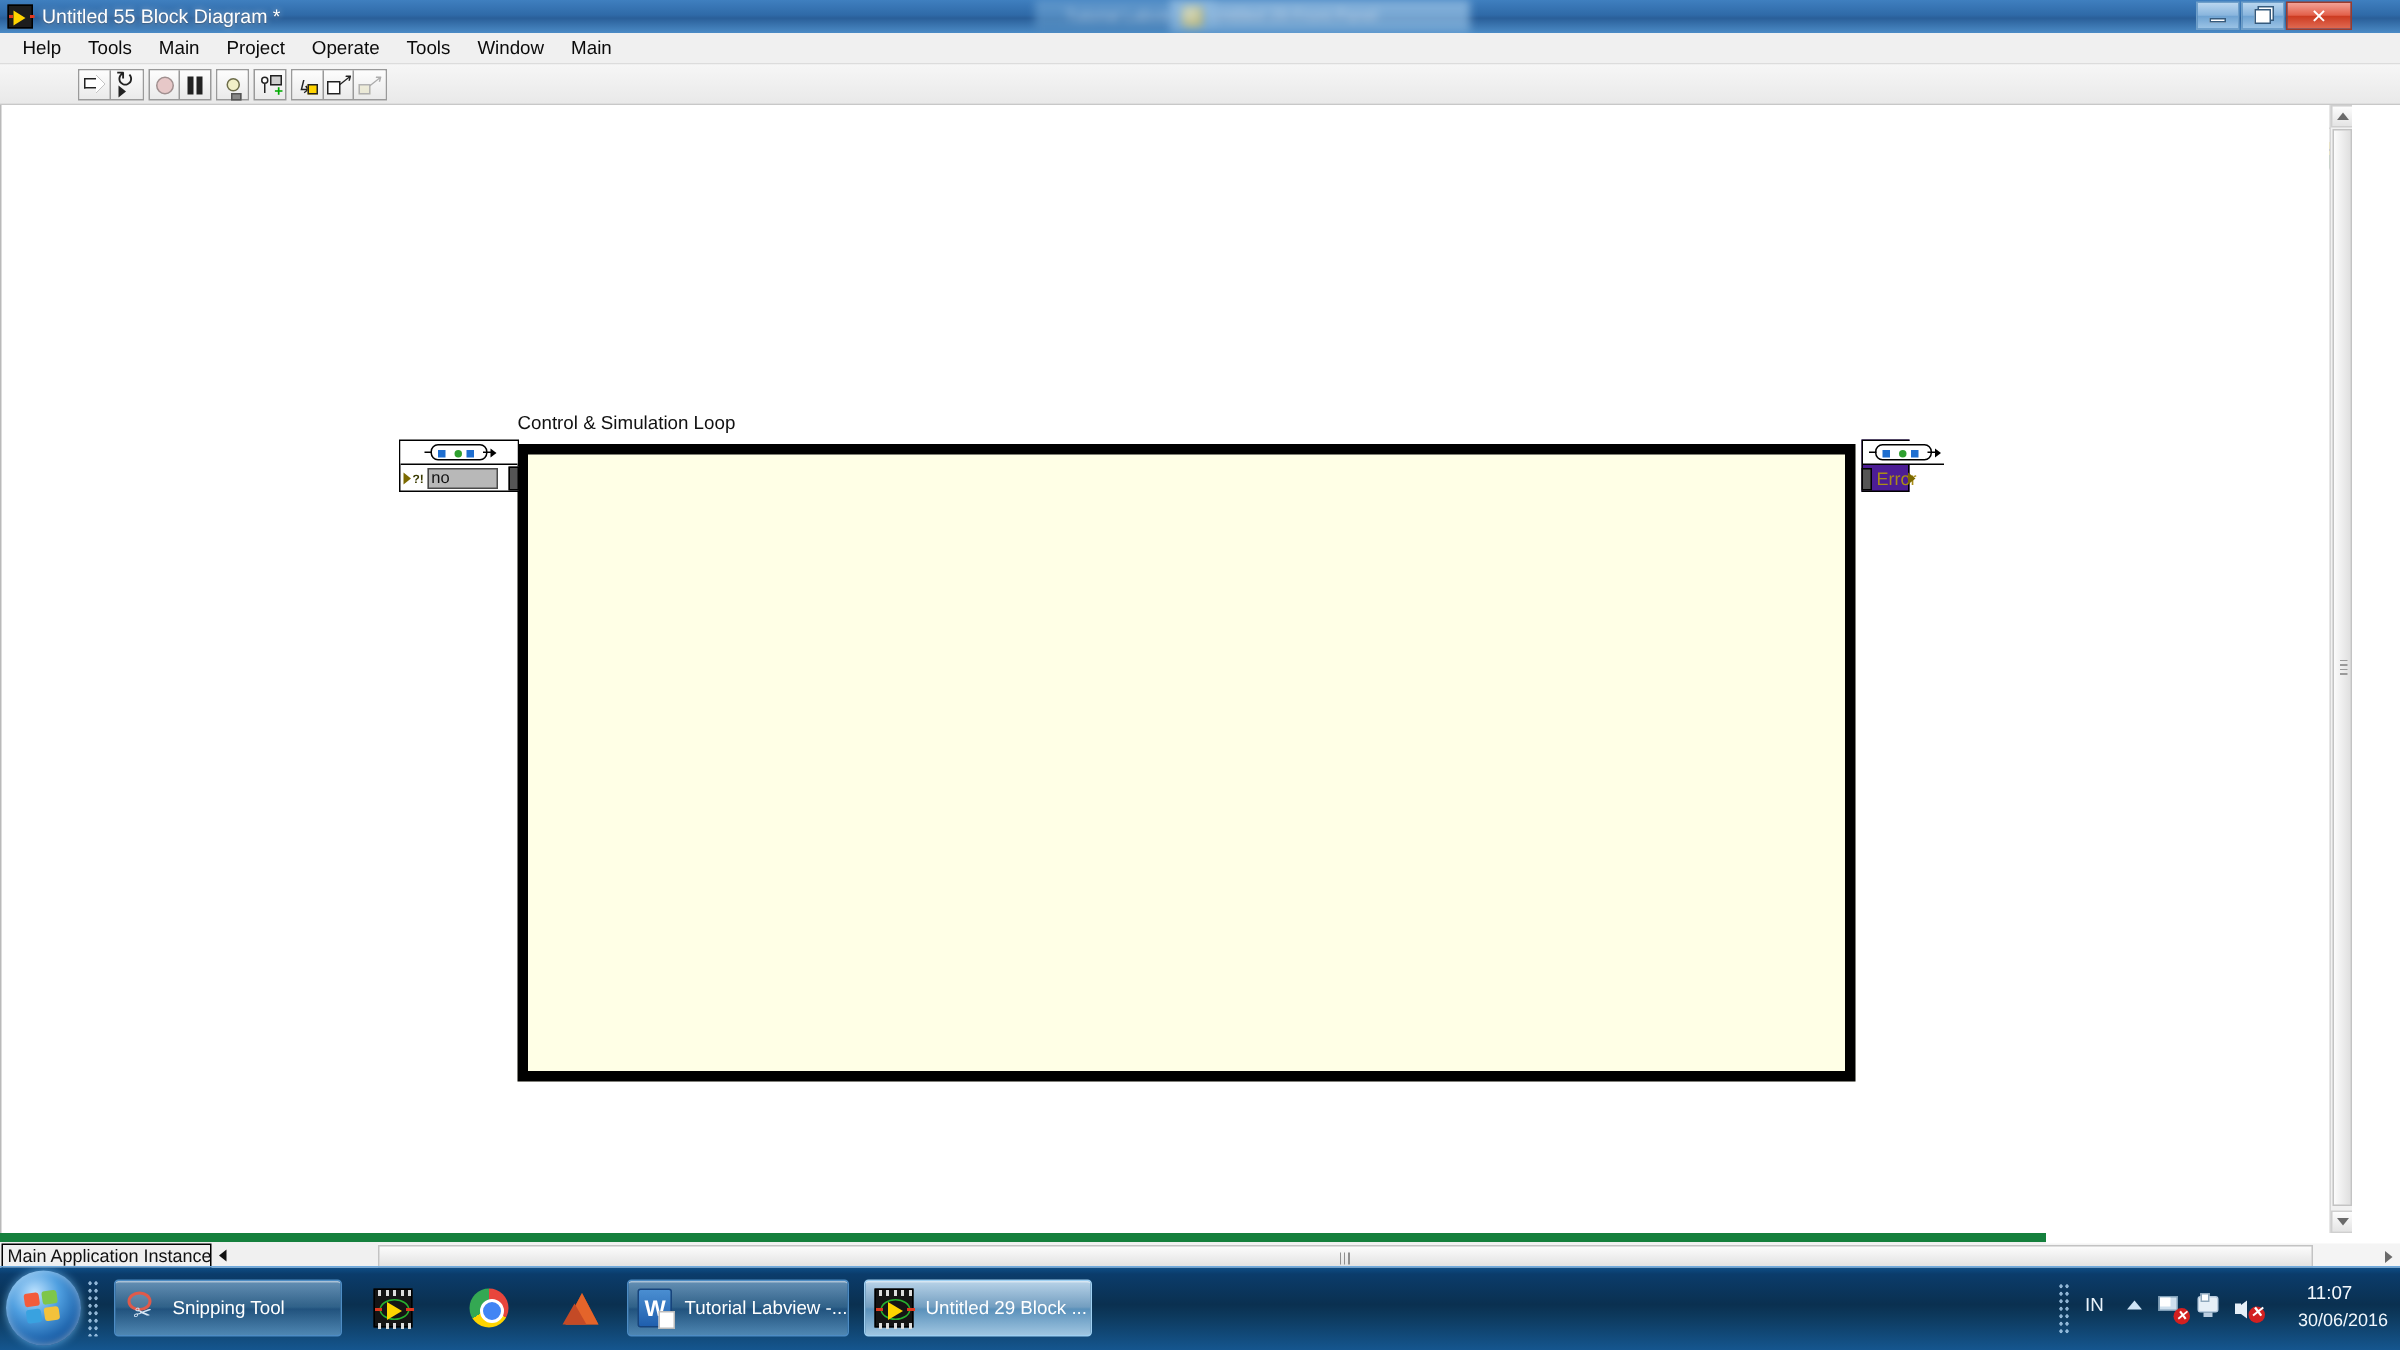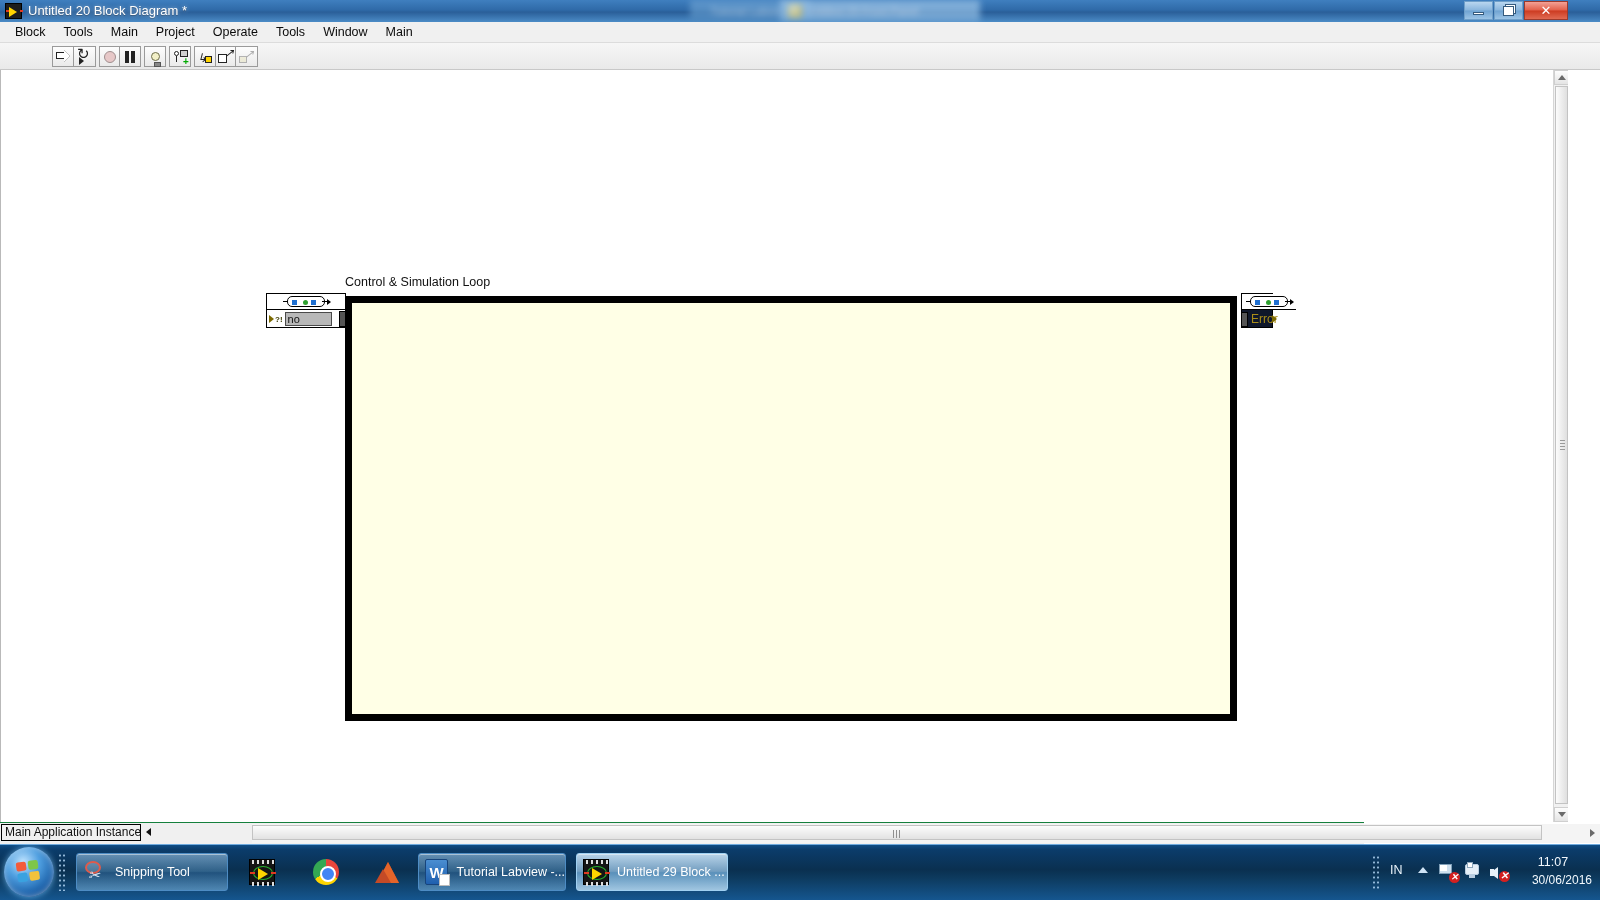--- a/index.html
+++ b/index.html
@@ -363,21 +363,21 @@
     font-size: 11px; color: #111; line-height: 12px; padding-left: 2px;
   }
   #left-node .pin {
     position: absolute; right: -1px; top: 17px; width: 7px; height: 16px;
     background: #555; border: 1px solid #000;
   }
 
   
   #right-node {
     position: absolute; left: 1240px; top: 223px; width: 32px; height: 35px;
-    background: #0f172a; border: 1px solid #000;
+    background: #4c1d95; border: 1px solid #000;
   }
   #right-node .toprow {
     position: absolute; left: 0; top: 0; width: 54px; height: 16px;
     border-bottom: 1px solid #000; background: #fff;
     display: flex; align-items: center; justify-content: center;
     overflow: hidden;
   }
   #right-node .botrow {
     position: absolute; left: 0; top: 17px; width: 54px; height: 16px;
     display: flex; align-items: center;
@@ -389,21 +389,21 @@
     margin-left: 3px; font-size: 12px; color: #a98c18; line-height: 14px;
   }
   #right-node .outarrow {
     position: absolute; right: -5px; top: 21px;
     border-left: 5px solid #7c6a00; border-top: 4px solid transparent; border-bottom: 4px solid transparent;
   }
 
   
   #status {
     position: absolute; left: 0; top: 822px; width: 1364px; height: 22px;
-    background: #f0f0f0; border-top: 1px solid #15803d;
+    background: #f0f0f0; border-top: 6px solid #15803d;
   }
   #statuslabel {
     position: absolute; left: 1px; top: 1px; width: 140px; height: 17px;
     border: 1px solid #000; background: #f0f0f0;
     font-size: 12px; color: #111; line-height: 15px; padding-left: 3px;
     white-space: nowrap;
   }
   #statusarrow {
     position: absolute; left: 146px; top: 5px;
     width: 0; height: 0;
@@ -588,39 +588,39 @@
 </head>
 <body>
 
 <div id="titlebar">
   <div class="blurwin" id="bgwin1">Tutorial Labview</div>
   <div class="blurwin" id="bgwin2">
     <span class="bgicon"></span>
     <span>Untitled 29 Front Panel</span>
   </div>
   <div id="lvicon"></div>
-  <div class="apptitle">Untitled 20 Block Diagram *</div>
+  <div class="apptitle">Untitled 55 Block Diagram *</div>
 
   <div class="wbtn" id="btn-min">
     <span class="glyph">
         <i class="bar"></i>
       </span>
   </div>
   <div class="wbtn" id="btn-max">
     <span class="glyph">
         <i class="sq"></i>
       </span>
   </div>
   <div class="wbtn" id="btn-close">
     <span class="glyph">✕</span>
   </div>
 </div>
 
 <div id="menubar">
-  <div class="mi">Block</div>
+  <div class="mi">Help</div>
   <div class="mi">Tools</div>
   <div class="mi">Main</div>
   <div class="mi">Project</div>
   <div class="mi">Operate</div>
   <div class="mi">Tools</div>
   <div class="mi">Window</div>
   <div class="mi">Main</div>
 </div>
 
 <div id="toolbar">

